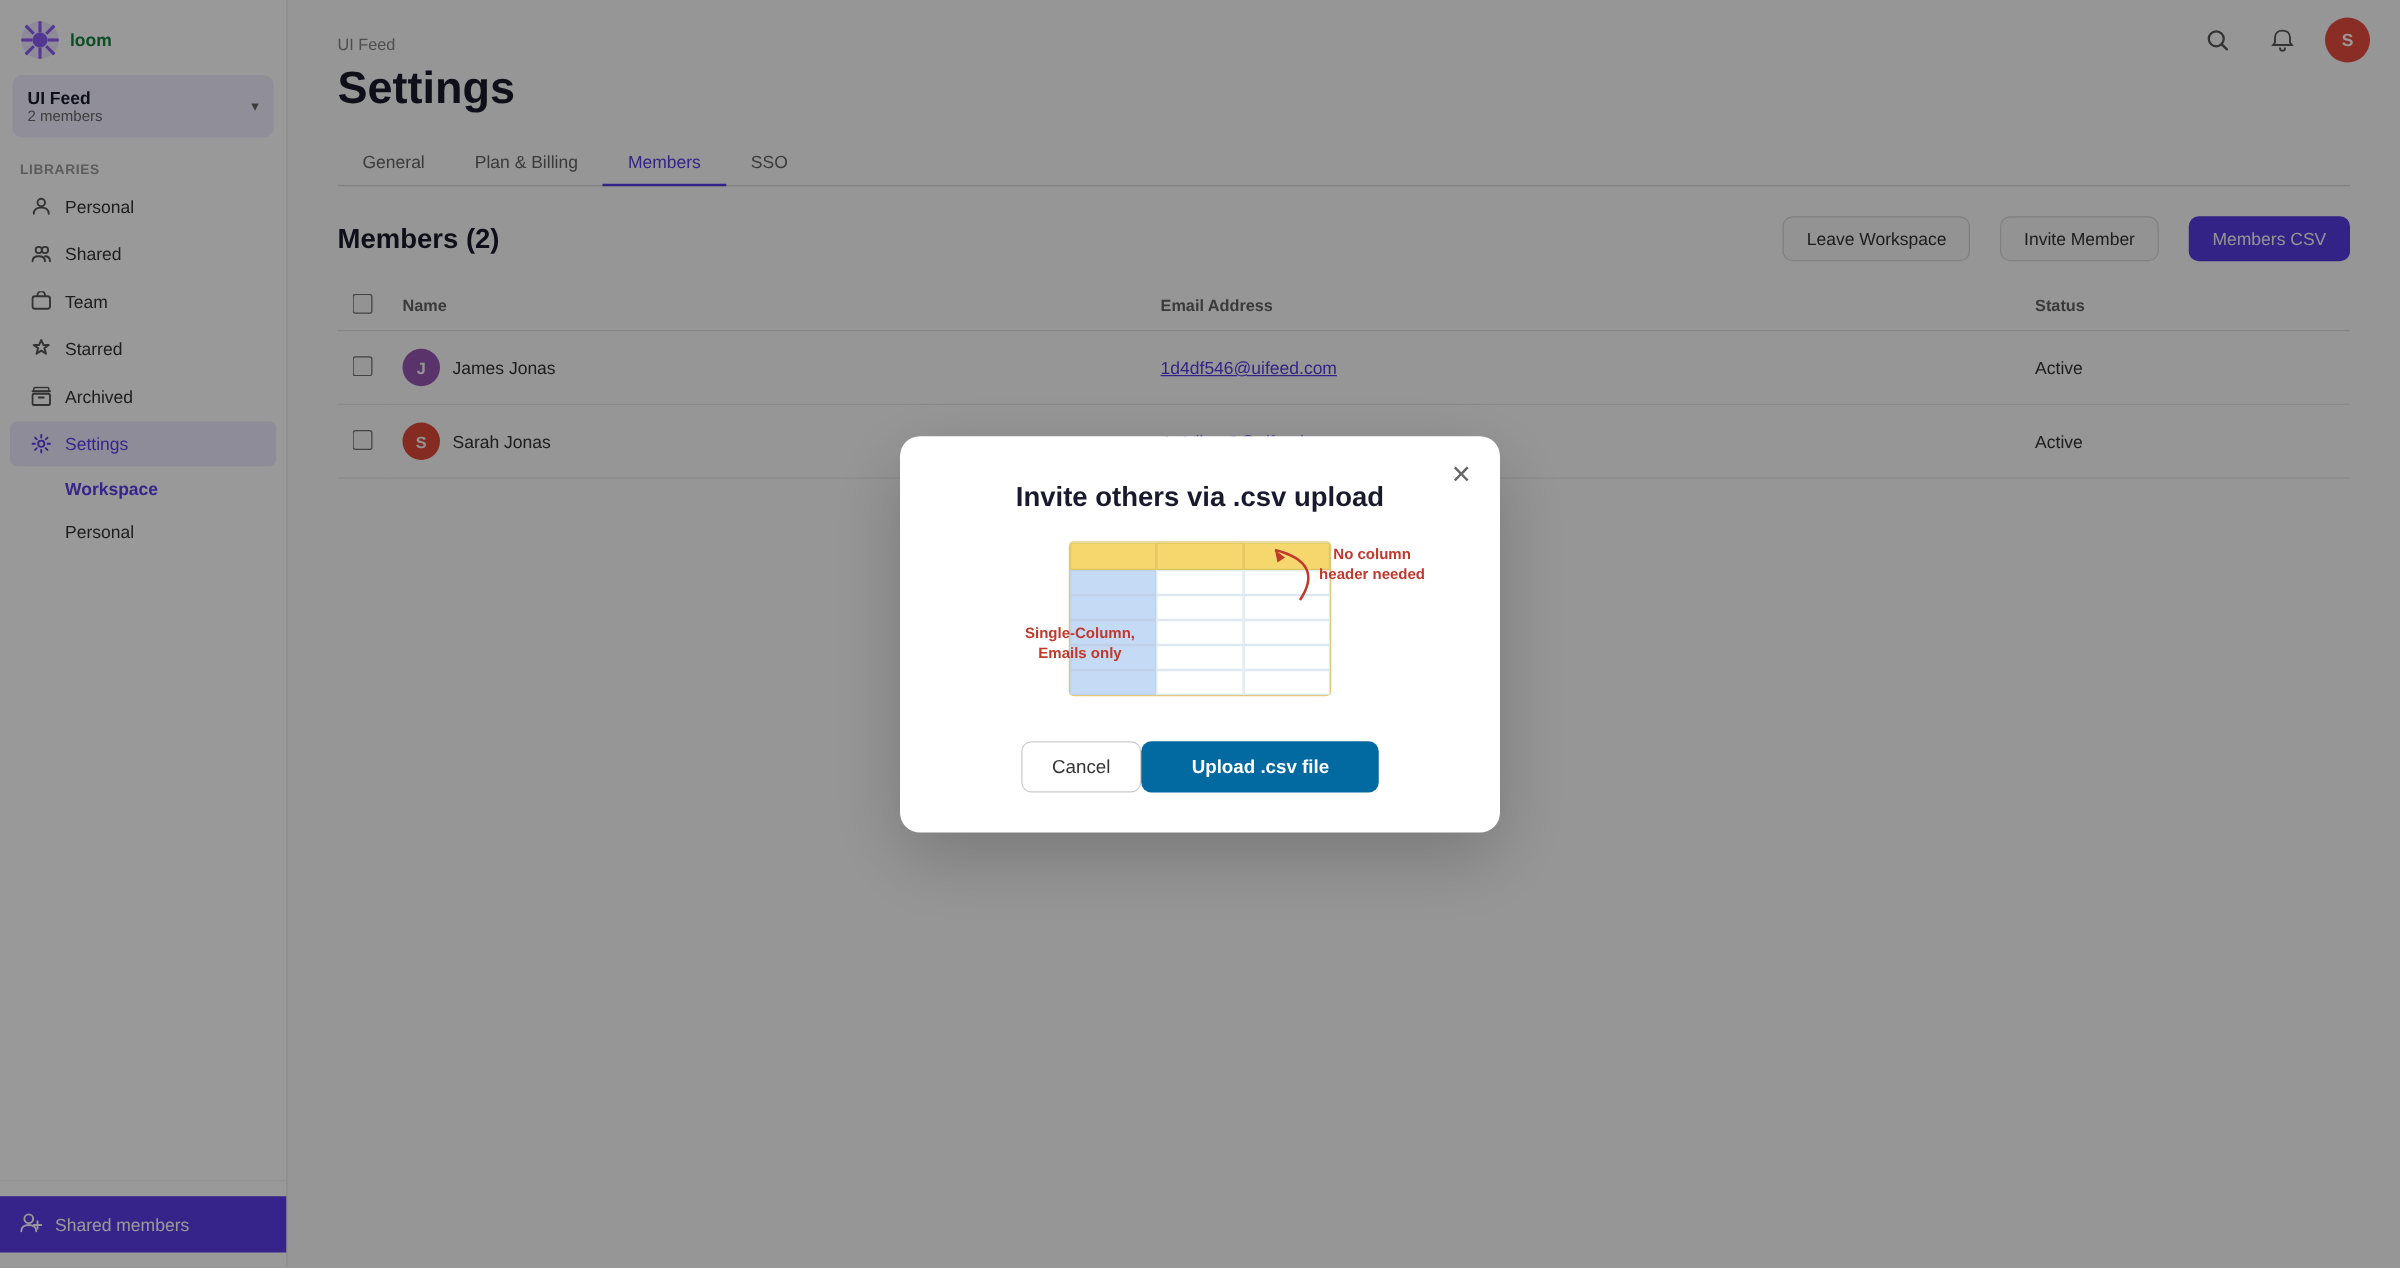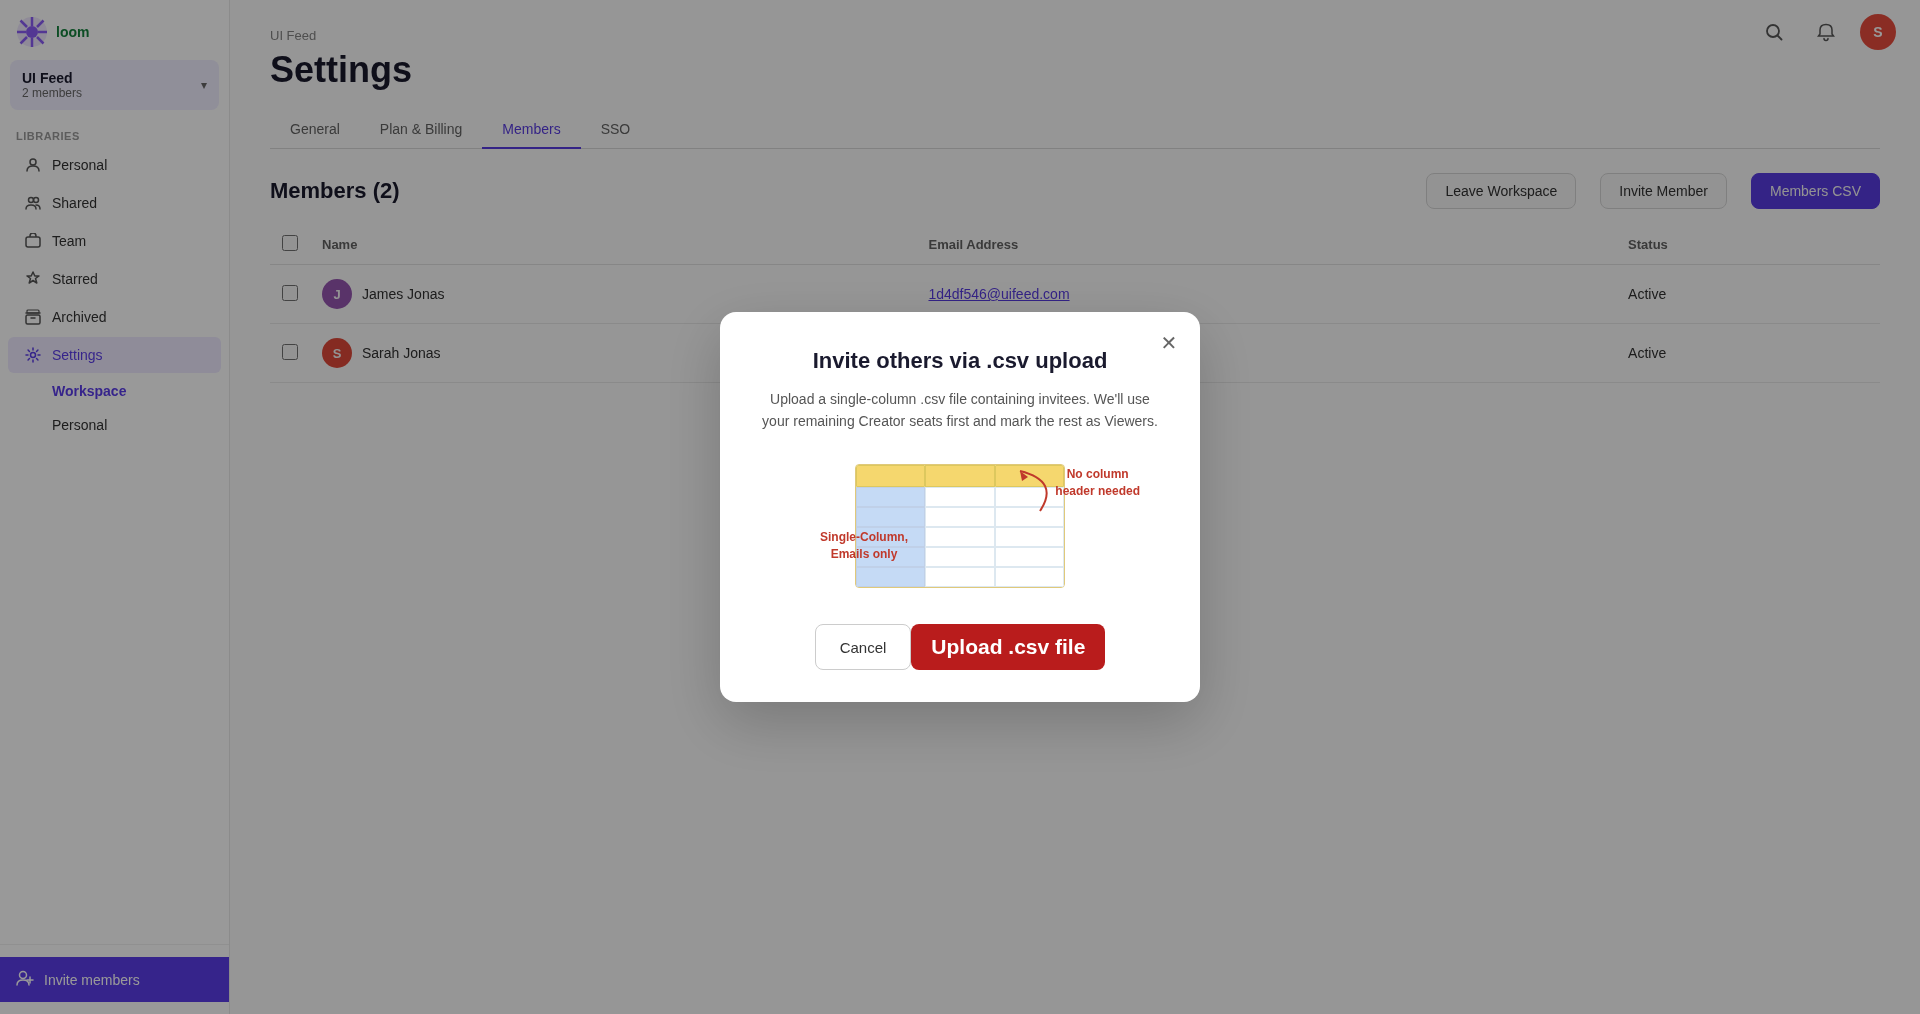--- a/index.html
+++ b/index.html
@@ -278,27 +278,27 @@
       padding: 11px 24px;
       border-radius: 8px;
       font-size: 15px;
       font-weight: 500;
       cursor: pointer;
       border: 1px solid #ccc;
       background: #fff;
       color: #333;
     }
     .btn-upload-csv {
-      padding: 11px 20px;
+      padding: 11px 40px;
       border-radius: 8px;
-      font-size: 21px;
+      font-size: 15px;
       font-weight: 600;
       cursor: pointer;
       border: none;
-      background: #b91c1c;
+      background: #0369a1;
       color: #fff;
     }
   </style>
 </head>
 <body>
 
 <div class="sidebar">
   <div class="sidebar-logo">
     <svg class="logo-icon" viewBox="0 0 32 32" fill="none">
       <circle cx="16" cy="16" r="15" fill="#8B5CF6" opacity="0.15"></circle>
@@ -396,21 +396,21 @@
 
   <div class="sidebar-bottom">
     <div class="invite-members-btn">
       <span>
         <svg width="18" height="18" viewBox="0 0 18 18" fill="none">
             <circle cx="7" cy="6" r="3.5" stroke="#fff" stroke-width="1.5"></circle>
             <path d="M1 16c0-3.314 2.686-5 6-5s6 1.686 6 5" stroke="#fff" stroke-width="1.5" stroke-linecap="round"></path>
             <path d="M14 8v6M17 11h-6" stroke="#fff" stroke-width="1.5" stroke-linecap="round"></path>
           </svg>
       </span>
-      <span>Invite members</span>
+      <span>Shared members</span>
     </div>
   </div>
 </div>
 
 <div class="main">
 
   <div class="top-bar">
     <div class="top-bar-icon">
       <svg width="20" height="20" viewBox="0 0 20 20" fill="none">
           <circle cx="9" cy="9" r="6" stroke="#555" stroke-width="1.8"></circle>
@@ -480,21 +480,20 @@
         </tr>
       </tbody>
     </table>
   </div>
 </div>
 
 <div class="modal-overlay">
   <div class="modal">
     <div class="modal-close">✕</div>
     <div class="modal-title">Invite others via .csv upload</div>
-    <div class="modal-desc">Upload a single-column .csv file containing invitees. We'll use your remaining Creator seats first and mark the rest as Viewers.</div>
 
     <div class="csv-illustration" style="height:140px; margin-bottom:28px;">
 
       <div style="position:absolute; left:60px; top:50%; transform:translateY(10%); text-align:center; z-index:2;">
         <div style="font-size:12px; font-weight:700; color:#c0392b; line-height:1.4;">Single-Column,<br>Emails only</div>
       </div>
 
       <svg width="80" height="40" style="position:absolute; left:130px; top:52%; transform:translateY(-50%);">
         <path d="M5 25 Q30 10 60 20" stroke="#c0392b" stroke-width="2" fill="none" stroke-dasharray="0"></path>
         <polygon points="60,20 52,14 54,22" fill="#c0392b"></polygon>

